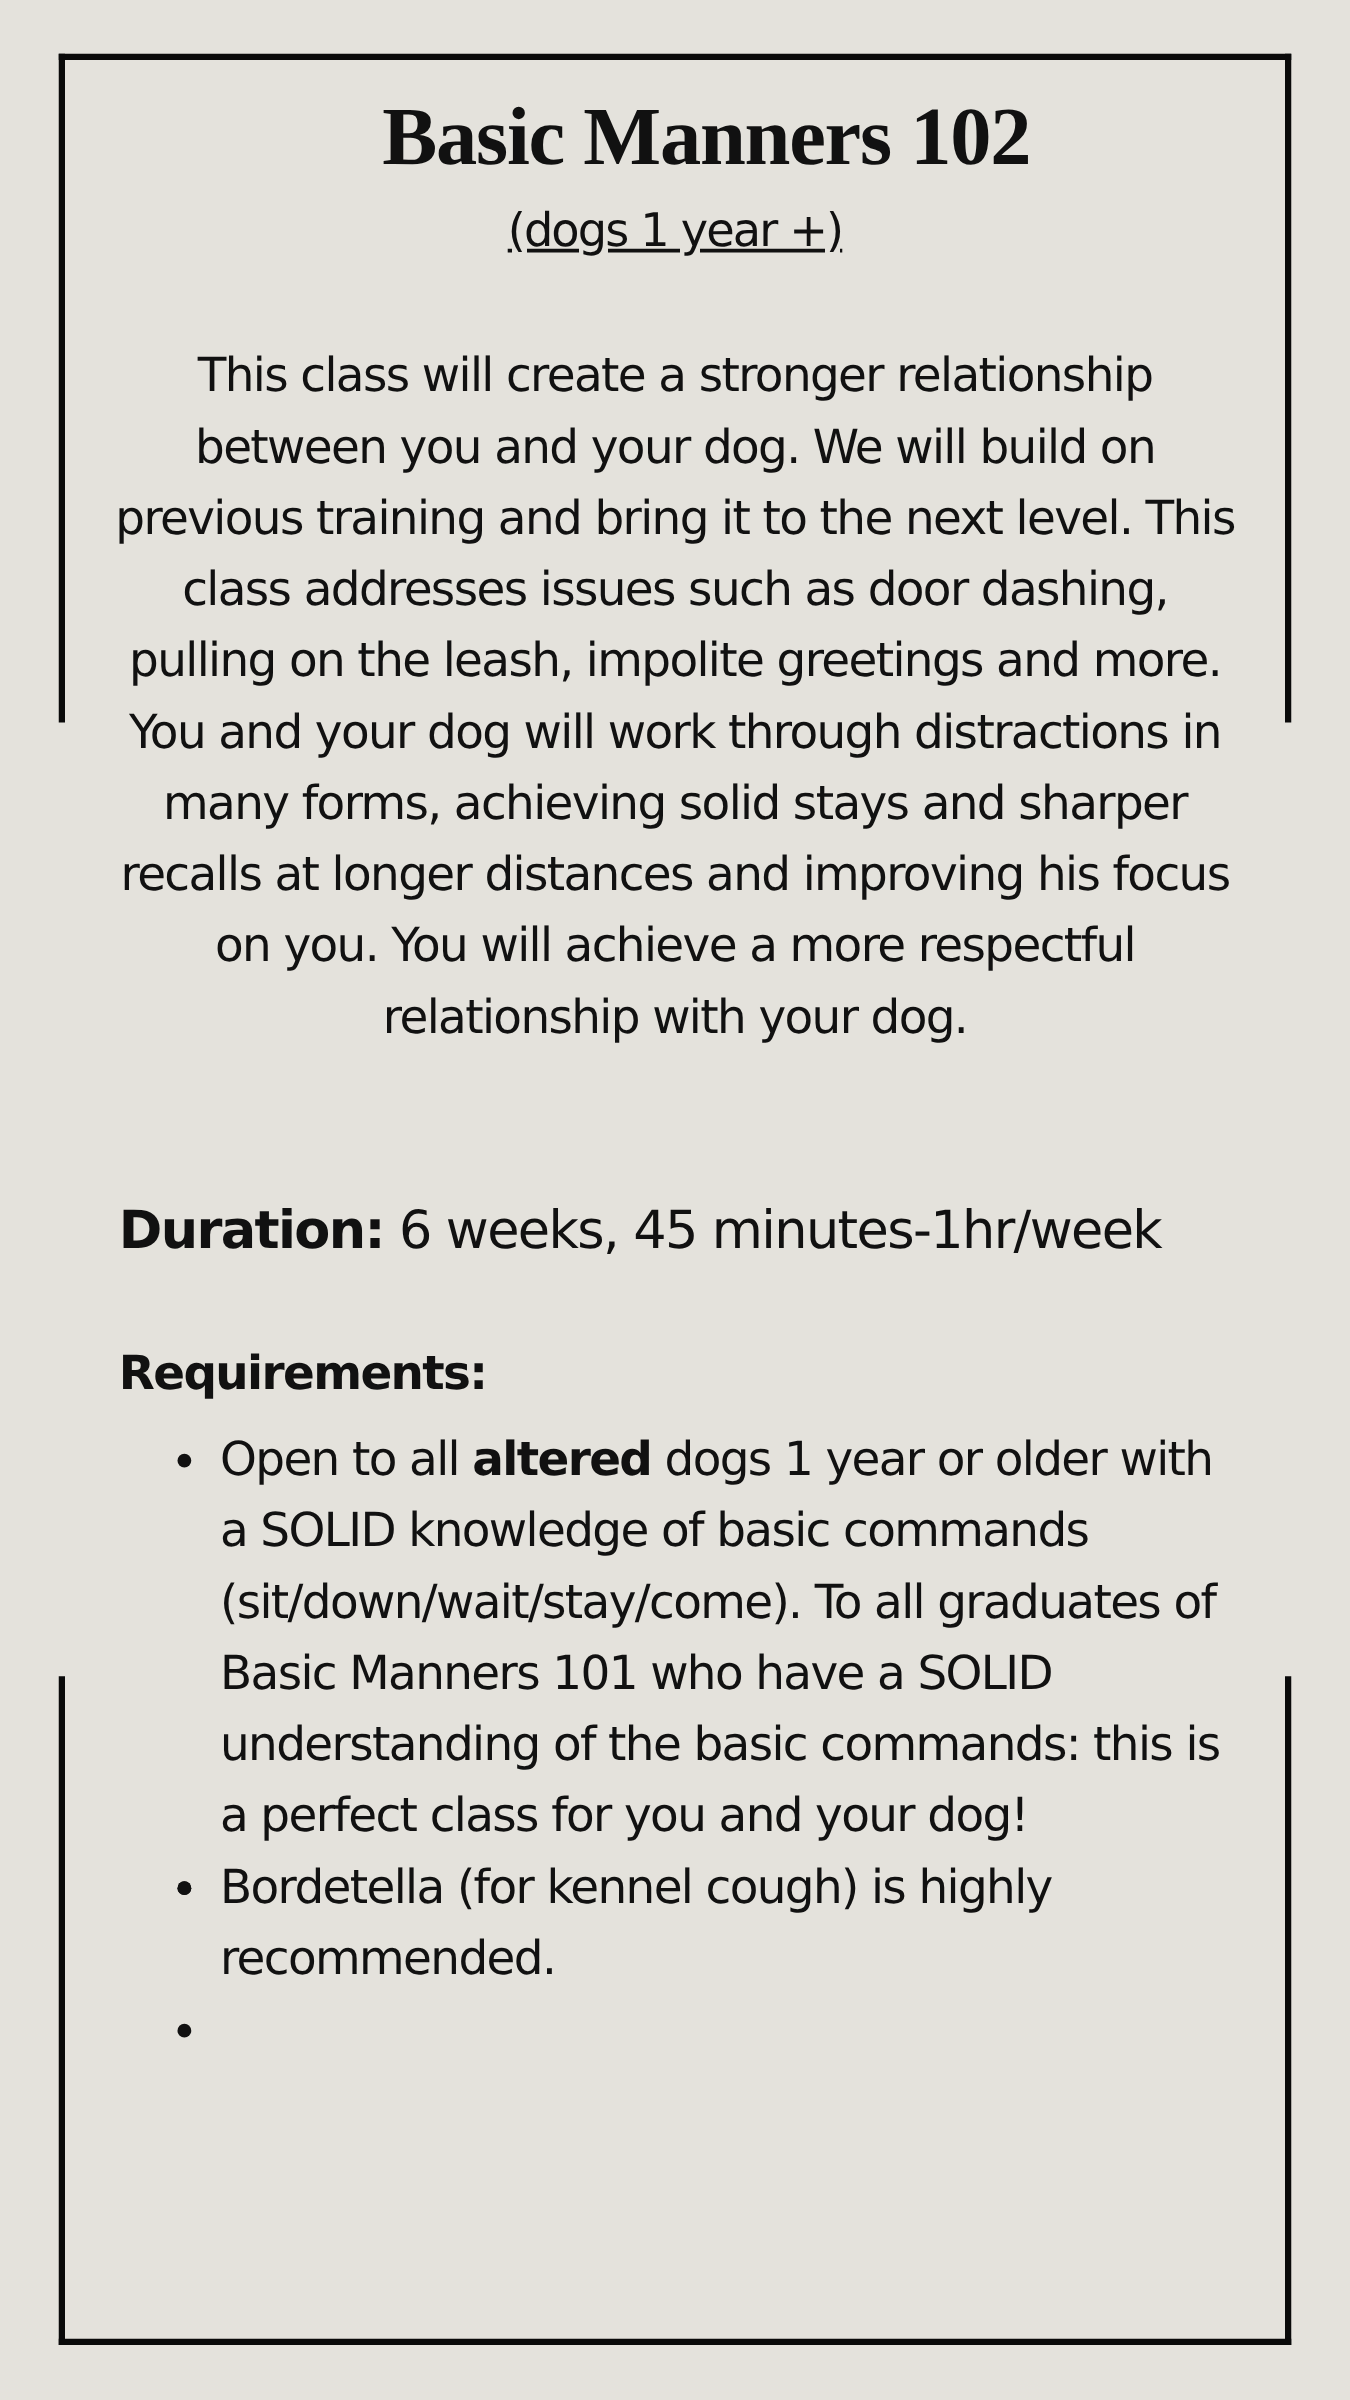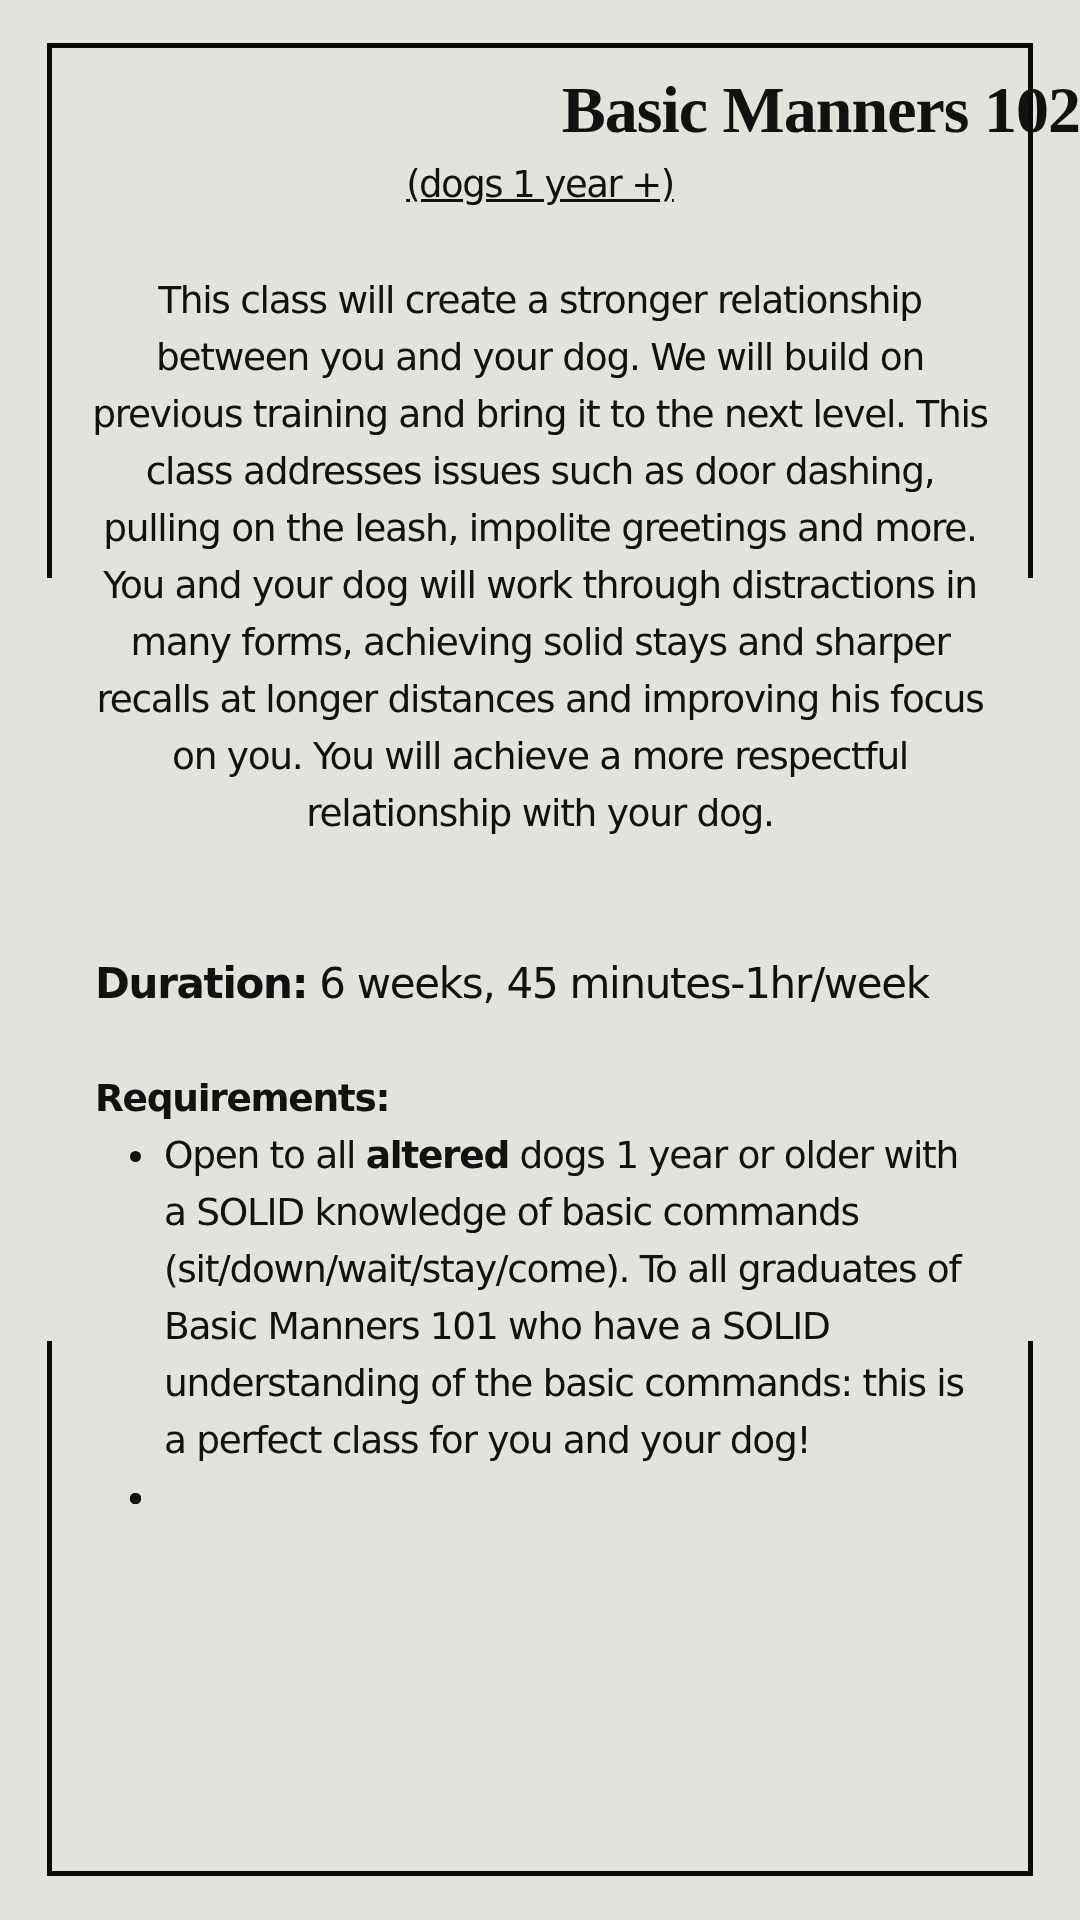--- a/index.html
+++ b/index.html
@@ -5,42 +5,42 @@
   html, body { margin:0; padding:0; }
   body {
     width:1080px; height:1920px; overflow:hidden;
     background:#e4e2dc; position:relative;
     font-family:"DejaVu Sans","Liberation Sans",sans-serif;
     color:#111;
   }
   .frame-seg { position:absolute; background:#0a0a0a; }
   .content { position:absolute; left:0; top:0; width:1080px; }
   .title {
-    position:absolute; left:0; width:1080px; top:70px; text-align:right;
+    position:absolute; left:0; width:1080px; top:70px; text-align:center;
     font-family:"Liberation Serif","DejaVu Serif",serif; font-weight:bold;
     font-size:66px; letter-spacing:-1px; line-height:80px; padding-left:50px; box-sizing:border-box;
   }
   .subtitle {
     position:absolute; left:0; width:1080px; top:160px; text-align:center;
     font-size:37px; line-height:50px; letter-spacing:-1.5px;text-decoration:underline;
   }
   .desc {
     position:absolute; left:90px; width:900px; top:272px; text-align:center;
     font-size:37.5px; line-height:57px; letter-spacing:-1.3px;
   }
   .duration {
     position:absolute; left:95px; top:955px; font-size:42px; line-height:57px; letter-spacing:-1.3px;
   }
   .duration b { font-weight:bold; }
   .req-heading {
     position:absolute; left:95px; top:1070px; font-size:37.5px; line-height:57px;
     font-weight:bold; letter-spacing:-1.3px;
   }
   .req-list {
-    position:absolute; left:95px; top:1127px; width:880px; margin:0; padding:0; list-style:none;
+    position:absolute; left:95px; top:1127px; width:880px; margin:12px; padding:0; list-style:none;
     font-size:37.5px; line-height:57px; letter-spacing:-1.3px;
   }
   .req-list li { position:relative; padding-left:69px; }
   .req-list li .bullet {
     position:absolute; left:35px; top:24px; width:11px; height:11px; border-radius:50%; background:#111;
   }
 </style>
 </head>
 <body>
 
@@ -66,18 +66,19 @@
   <ul class="req-list">
     <li>
       <span class="bullet"></span>
       <span>Open to all </span><b>altered</b><span> dogs 1 year or older with a SOLID knowledge of basic commands (sit/down/wait/stay/come). To all graduates of Basic Manners 101 who have a SOLID understanding of the basic commands: this is a perfect class for you and your dog!</span>
     </li>
     <li>
       <span class="bullet"></span>
     </li>
     <li>
       <span class="bullet"></span>
+      <span>Bordetella (for kennel cough) is highly recommended.</span>
     </li>
     <li>
       <span class="bullet"></span>
     </li>
   </ul>
 </div>
 
 </body></html>

